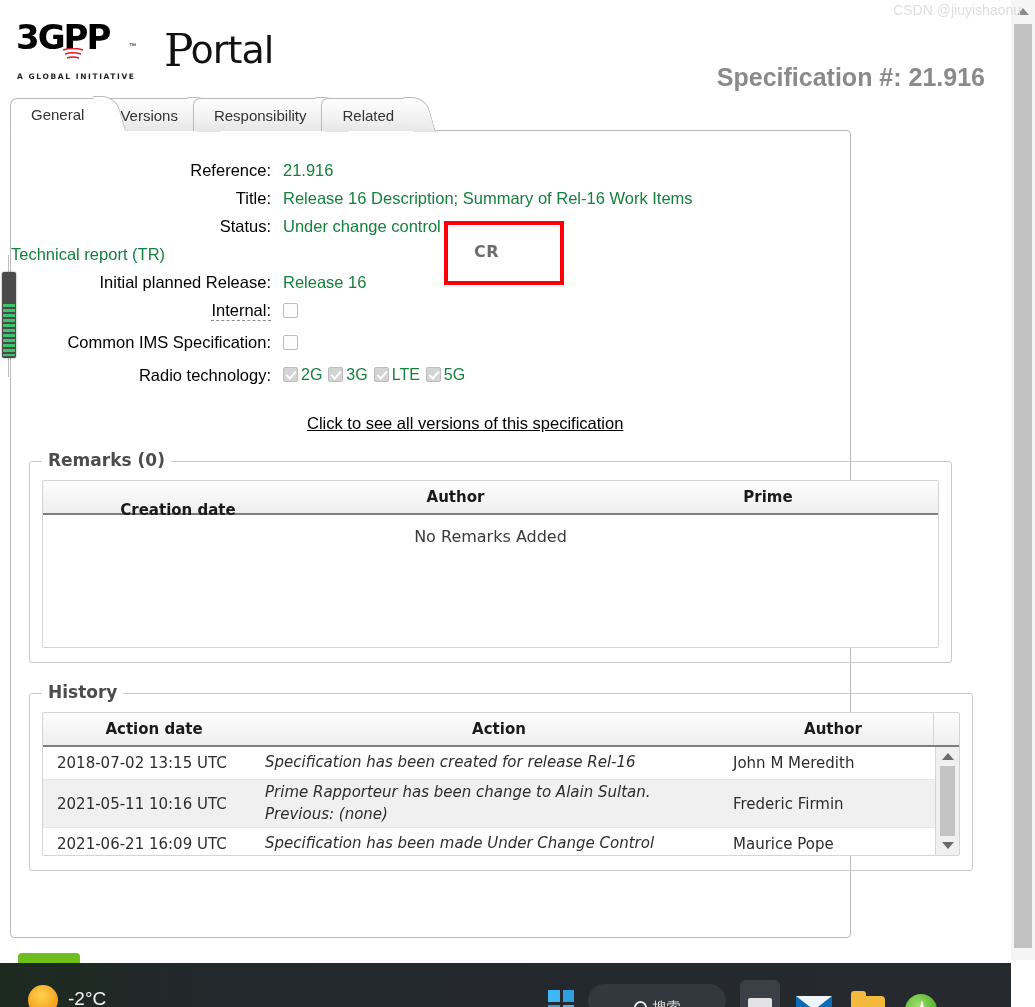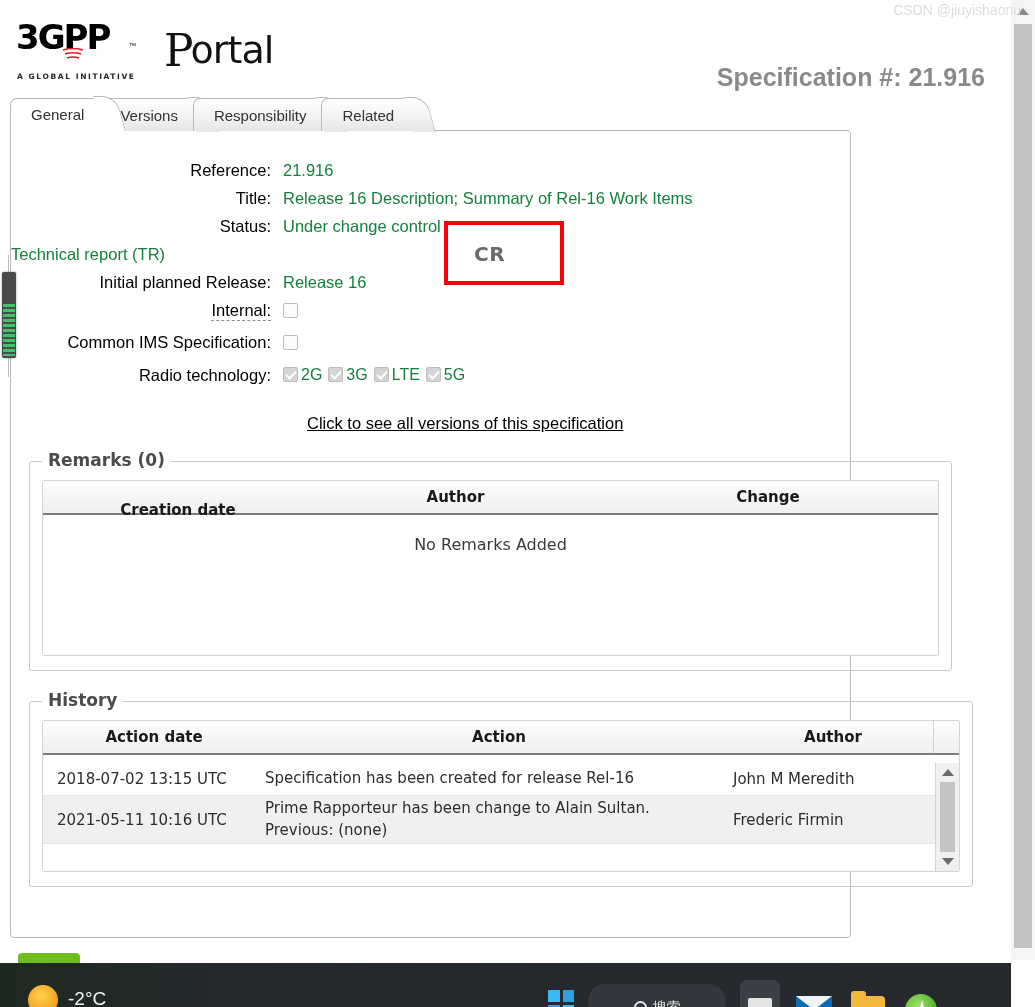--- a/index.html
+++ b/index.html
@@ -231,21 +231,21 @@
     background: linear-gradient(to bottom, #fdfdfd 0%, #efefef 100%);
     border-bottom: 2px solid #7d7d7d;
     height: 34px;
     align-items: center;
     font-weight: bold;
     font-size: 15px;
     color: #1a1a1a;
     font-family: "DejaVu Sans", sans-serif;
   }
   .thead .th { text-align: center; }
-  .tbody { background: #fff; margin-top: 8px; }
+  .tbody { background: #fff; }
   .empty-row {
     text-align: center;
     font-size: 16px;
     color: #3a3a3a;
     padding: 12px 0 0 0;
     font-family: "DejaVu Sans", sans-serif;
   }
 
   
   #remarks-table .th.c1 { width: 270px; margin-top: 26px; }
@@ -263,21 +263,21 @@
     display: flex;
     align-items: center;
     font-size: 15px;
     color: #2d2d2d;
     border-bottom: 1px solid #e6e6e6;
     font-family: "DejaVu Sans", sans-serif;
     min-height: 33px;
   }
   .hrow.alt { background: #f0f0f0; }
   .hrow .c1 { width: 222px; padding-left: 14px; }
-  .hrow .c2 { width: 468px; padding-right: 24px; line-height: 1.45; }
+  .hrow .c2 { width: 468px; padding-right: 24px; line-height: 1.45; font-style: italic; }
   .hrow .c3 { width: 200px; }
   #history-body {
     height: 108px;
     overflow: hidden;
     position: relative;
   }
   .vscroll {
     position: absolute;
     right: 0; top: 0;
     width: 24px; height: 100%;
@@ -315,21 +315,21 @@
     left: 444px; top: 221px;
     width: 120px; height: 64px;
     border: 4px solid #fb0007;
     background: #ffffff;
     z-index: 30;
     pointer-events: none;
   }
   .annot-cr {
     position: absolute;
     left: 474px; top: 242px;
-    font-size: 20px;
+    font-size: 16px;
     font-weight: bold;
     color: #6b6b6b;
     font-family: "DejaVu Sans", sans-serif;
     z-index: 31;
     letter-spacing: 0.5px;
   }
 
   
   .left-scroll {
     position: absolute;
@@ -633,21 +633,21 @@
 
         <a class="verlink">Click to see all versions of this specification</a>
       </div>
 
       <fieldset class="fs" style="margin-top:28px;">
         <div class="legend">Remarks (0)</div>
         <div class="tbl" id="remarks-table">
           <div class="thead">
             <div class="th c1">Creation date</div>
             <div class="th c2">Author</div>
-            <div class="th c3">Change</div>
+            <div class="th c3">Prime</div>
           </div>
           <div class="tbody" id="remarks-body">
             <div class="empty-row">No Remarks Added</div>
           </div>
         </div>
       </fieldset>
 
       <fieldset class="fs" style="margin-top:30px;">
         <div class="legend">History</div>
         <div class="tbl" id="history-table">
@@ -661,20 +661,25 @@
             <div class="hrow">
               <div class="c1">2018-07-02 13:15 UTC</div>
               <div class="c2">Specification has been created for release Rel-16</div>
               <div class="c3">John M Meredith</div>
             </div>
             <div class="hrow alt" style="min-height:48px;">
               <div class="c1">2021-05-11 10:16 UTC</div>
               <div class="c2">Prime Rapporteur has been change to Alain Sultan. Previous: (none)</div>
               <div class="c3">Frederic Firmin</div>
             </div>
+            <div class="hrow">
+              <div class="c1">2021-06-21 16:09 UTC</div>
+              <div class="c2">Specification has been made Under Change Control</div>
+              <div class="c3">Maurice Pope</div>
+            </div>
             <div class="vscroll">
               <div class="arr up"></div>
               <div class="thumb"></div>
               <div class="arr down"></div>
             </div>
           </div>
         </div>
       </fieldset>
 
     </div>

